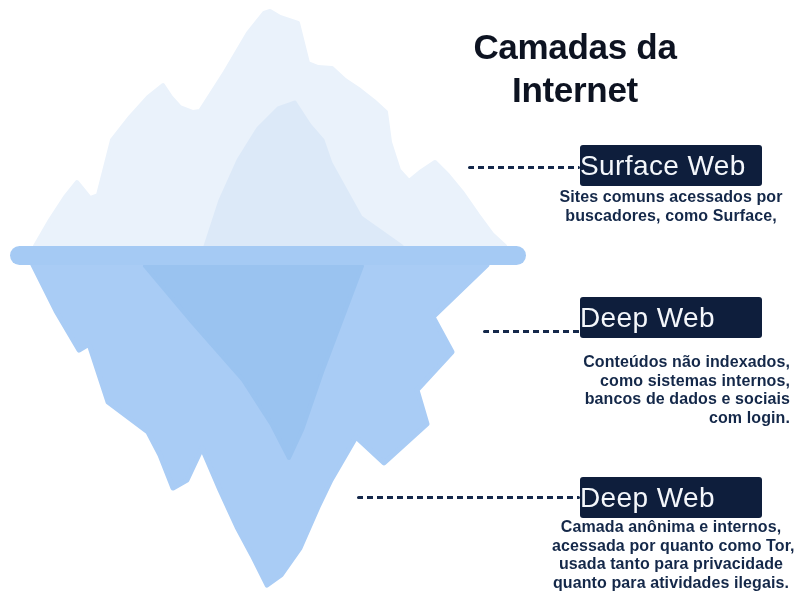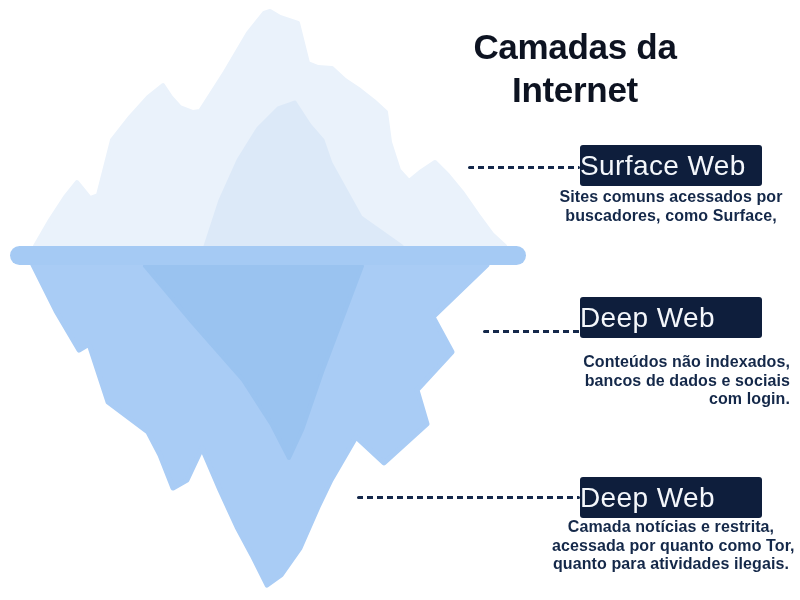--- a/index.html
+++ b/index.html
@@ -77,30 +77,32 @@
     </div>
   </div>
 
   <div>
     <div class="connector deep"></div>
     <div class="label-box deep">
       <span>Deep Web</span>
     </div>
     <div class="desc deep">
       <div>Conteúdos não indexados,</div>
+      <div>como sistemas internos,</div>
       <div>bancos de dados e sociais</div>
       <div>com login.</div>
     </div>
   </div>
 
   <div>
     <div class="connector dark"></div>
     <div class="label-box dark">
       <span>Deep Web</span>
     </div>
     <div class="desc dark">
-      <div>Camada notícias e restrita,</div>
+      <div>Camada anônima e internos,</div>
       <div>acessada por quanto como Tor,</div>
+      <div>usada tanto para privacidade</div>
       <div>quanto para atividades ilegais.</div>
     </div>
   </div>
 
 </div>
 
 </body></html>

